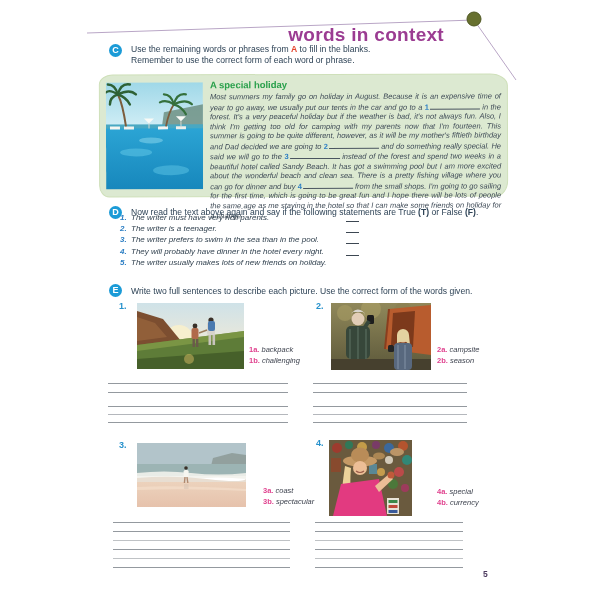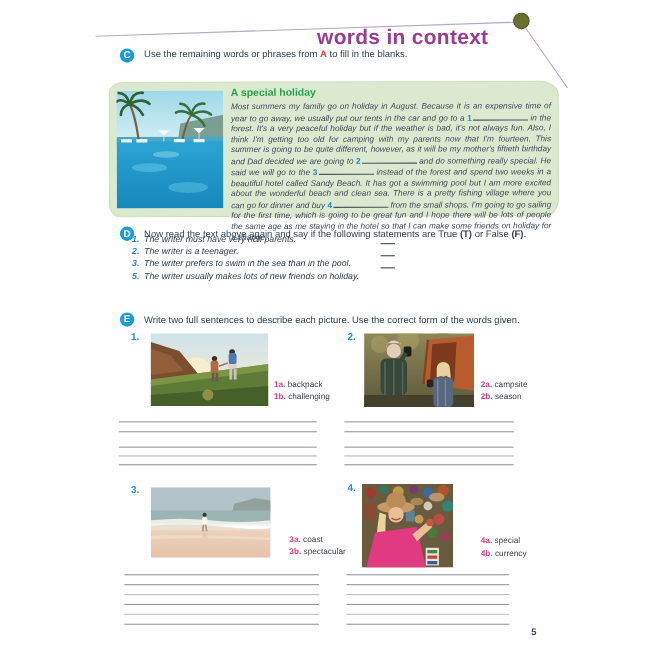--- a/index.html
+++ b/index.html
@@ -49,40 +49,41 @@
   .stmt-num { color:#2d7fc4; font-weight:bold; display:inline-block; width:11px; }
   .stmt-blank {
     position:absolute; left:226px; top:7px; width:13px; height:1px;
     border-bottom:1px solid #3c4752;
   }
 
   
   .e-num { position:absolute; font-size:9px; font-weight:bold; color:#2691cc; }
   .wordlist { position:absolute; font-size:7.5px; line-height:10.5px; }
   .wl-label { color:#e0418e; font-weight:bold; }
-  .wl-word { color:#3a3f4b; }
+  .wl-word { font-style:italic; color:#3a3f4b; }
   .ln { position:absolute; height:1px; background:#94999f; }
   .page-num { position:absolute; left:483px; top:569px; font-size:8.5px; font-weight:bold; color:#4c3a5e; }
 </style>
 </head>
 <body>
 
 <div class="page">
 
   <svg class="header-svg" width="600" height="95">
     <line x1="87" y1="33" x2="474" y2="20" stroke="#b9a6c6" stroke-width="1"></line>
     <line x1="474" y1="20" x2="516" y2="80" stroke="#b9a6c6" stroke-width="1"></line>
     <circle cx="474" cy="19" r="7" fill="#67702f" stroke="#4f5722" stroke-width="1"></circle>
   </svg>
 
   <div class="title">words in context</div>
 
   <div class="badge" style="left:109px; top:44px;">C</div>
   <div class="instr" style="left:131px; top:44px; width:330px;">
     <span>Use the remaining words or phrases from </span><span class="red-a">A</span><span> to fill in the blanks.</span><br>
+    <span>Remember to use the correct form of each word or phrase.</span>
   </div>
 
   <div class="passage-box">
     <svg class="photo" style="left:6px; top:7px;" width="97" height="107">
       <defs>
         <linearGradient id="sky1" x1="0" y1="0" x2="0" y2="1">
           <stop offset="0" stop-color="#9fd8e8"></stop>
             <stop offset="1" stop-color="#d2eef6"></stop>
         </linearGradient>
         <linearGradient id="pool1" x1="0" y1="0" x2="0" y2="1">
@@ -138,20 +139,24 @@
     </div>
     <div class="stmt-row">
       <span class="stmt-num">2.</span><span>The writer is a teenager.</span>
       <span class="stmt-blank"></span>
     </div>
     <div class="stmt-row">
       <span class="stmt-num">3.</span><span>The writer prefers to swim in the sea than in the pool.</span>
       <span class="stmt-blank"></span>
     </div>
     <div class="stmt-row">
+      <span class="stmt-num">4.</span><span>They will probably have dinner in the hotel every night.</span>
+      <span class="stmt-blank"></span>
+    </div>
+    <div class="stmt-row">
       <span class="stmt-num">5.</span><span>The writer usually makes lots of new friends on holiday.</span>
     </div>
   </div>
 
   <div class="badge" style="left:109px; top:284px;">E</div>
   <div class="instr" style="left:131px; top:286px; width:400px;">Write two full sentences to describe each picture. Use the correct form of the words given.</div>
 
   <div class="e-num" style="left:119px; top:301px;">1.</div>
   <svg class="photo" style="left:137px; top:303px;" width="107" height="66">
     <defs>

